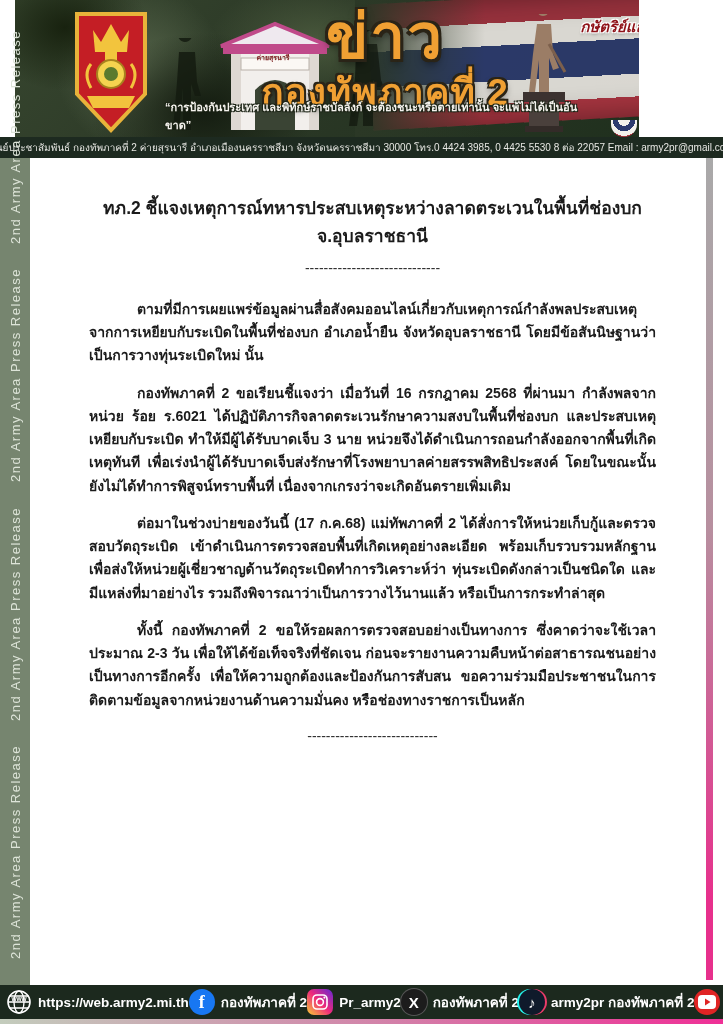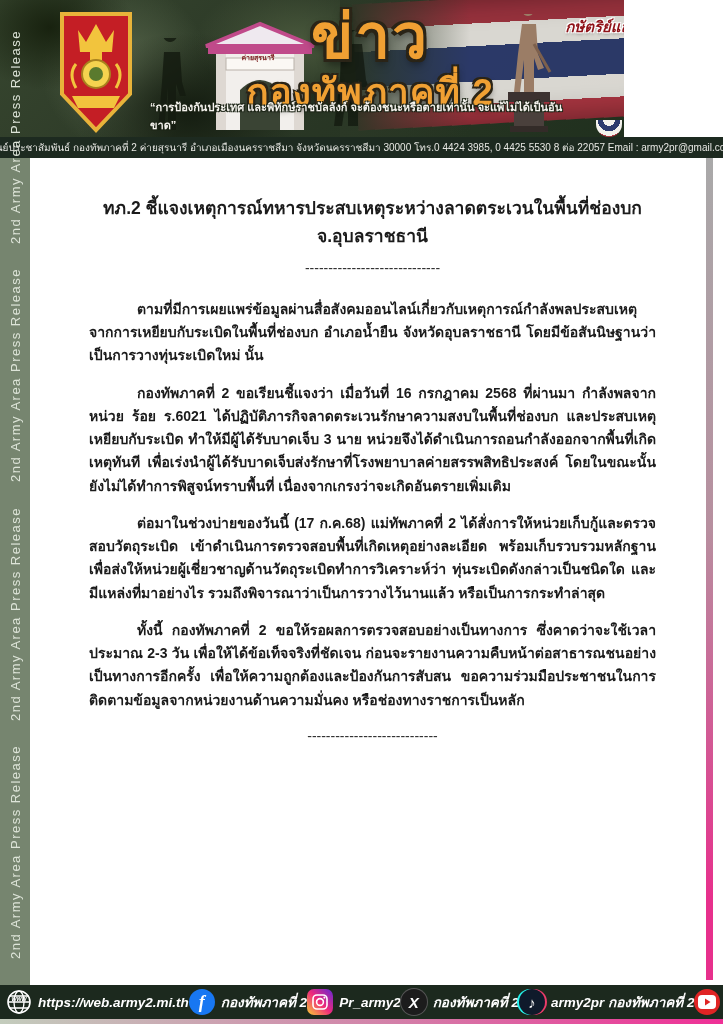--- a/index.html
+++ b/index.html
@@ -1,20 +1,20 @@
 <!DOCTYPE html>
 <html><head>
 <meta charset="utf-8">
 <style>
   html,body{margin:0;padding:0;}
   body{font-family:"Liberation Sans","DejaVu Sans",sans-serif;}
   .page{position:relative;width:723px;height:1024px;background:#ffffff;overflow:hidden;}
 
   
-  .header{position:absolute;top:0;left:0;width:624px;height:137px;overflow:hidden;
+  .header{position:absolute;top:0;left:15px;width:624px;height:137px;overflow:hidden;
     background:
       radial-gradient(ellipse 120px 90px at 8% 20%, #18220f 0%, rgba(24,34,15,0) 70%),
       radial-gradient(ellipse 160px 110px at 30% 80%, #141c10 0%, rgba(20,28,16,0) 70%),
       radial-gradient(ellipse 140px 80px at 48% 30%, #49583c 0%, rgba(73,88,60,0) 75%),
       radial-gradient(ellipse 120px 120px at 20% 50%, #55644a 0%, rgba(85,100,74,0) 70%),
       linear-gradient(135deg,#37462f 0%, #2b3826 45%, #20301e 100%);}
   .flag{position:absolute;top:-6px;left:355px;width:400px;height:126px;transform:rotate(-3deg);
     background:linear-gradient(to bottom,#a33240 0 20%,#e9e5e0 20% 38%,#2c3a6e 38% 66%,#e9e5e0 66% 84%,#b23543 84% 100%);
     box-shadow:0 0 30px rgba(0,0,0,.45) inset;opacity:.92;}
   .flag-fade{position:absolute;top:0;left:340px;width:130px;height:137px;
@@ -75,21 +75,21 @@
   .para{margin:14px;font-size:14px;line-height:1.66;text-indent:48px;text-align:justify;font-weight:bold;}
 
   
   .right-edge{position:absolute;top:158px;right:10px;width:7px;height:822px;z-index:6;
     background:linear-gradient(to bottom,#a9a9a9 0%,#b78f9f 45%,#e7308c 90%,#e7308c 100%);}
   .bottom-edge{position:absolute;left:0;bottom:0;width:723px;height:5px;
     background:linear-gradient(to right,#c3ccbc 0%,#d37fa8 55%,#ef2f96 100%);}
 
   
   .footer{position:absolute;left:0;bottom:5px;width:723px;height:34px;background:#1c291e;
-    display:flex;align-items:center;justify-content:space-evenly;padding:16px 6px;box-sizing:border-box;z-index:7;font-style:italic;}
+    display:flex;align-items:center;justify-content:space-evenly;padding:16px 6px;box-sizing:border-box;z-index:7;}
   .f-item{display:flex;align-items:center;gap:6px;}
   .f-item .lbl{color:#ffffff;font-weight:bold;font-size:13.5px;white-space:nowrap;}
   .icn{width:26px;height:26px;border-radius:50%;display:flex;align-items:center;justify-content:center;flex:0 0 auto;}
   .icn-fb{background:#1877f2;color:#fff;font-weight:bold;font-size:18px;font-family:"Liberation Serif",serif;}
   .icn-ig{border-radius:7px;background:linear-gradient(45deg,#f9ce34 0%,#ee2a7b 50%,#6228d7 100%);}
   .icn-x{background:#1c1c1c;color:#fff;font-weight:bold;font-size:15px;box-shadow:0 0 0 1px #555;}
   .icn-tt{background:#0f1a2b;color:#fff;font-size:15px;box-shadow:2px 0 0 #ec3c6a,-2px 0 0 #25f4ee;}
   .icn-yt{background:#e02424;}
 </style>
 </head>

